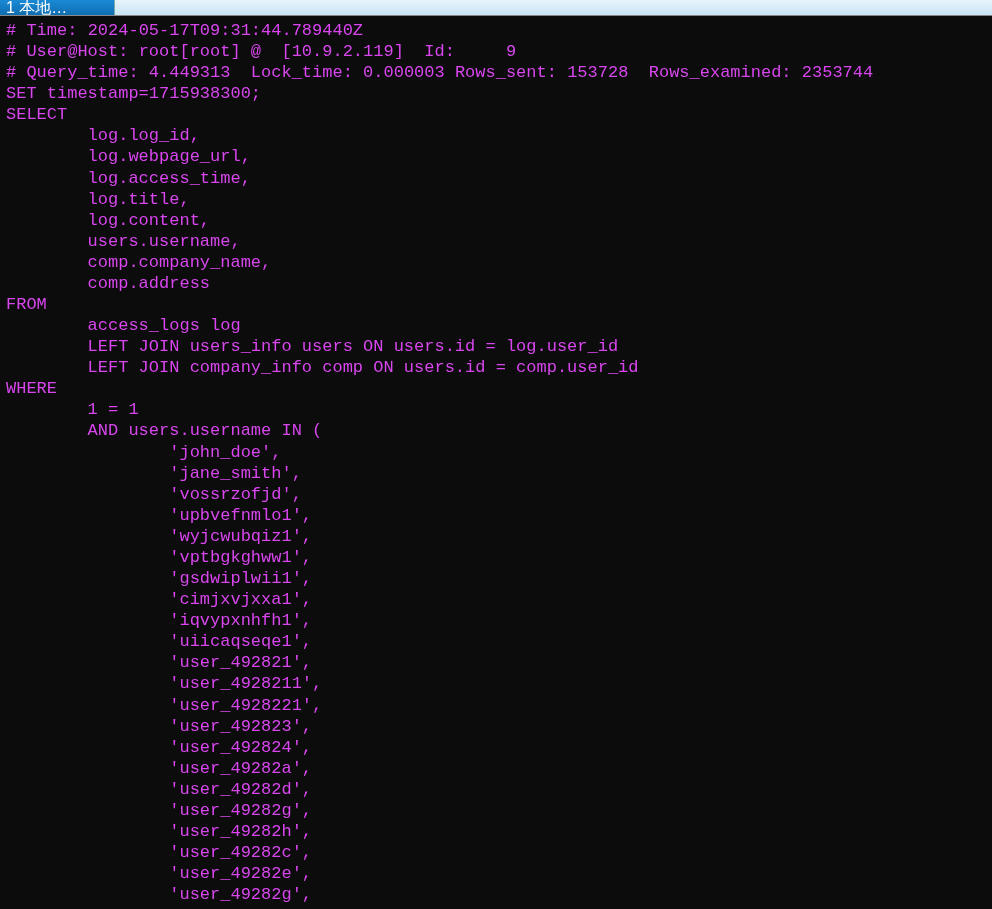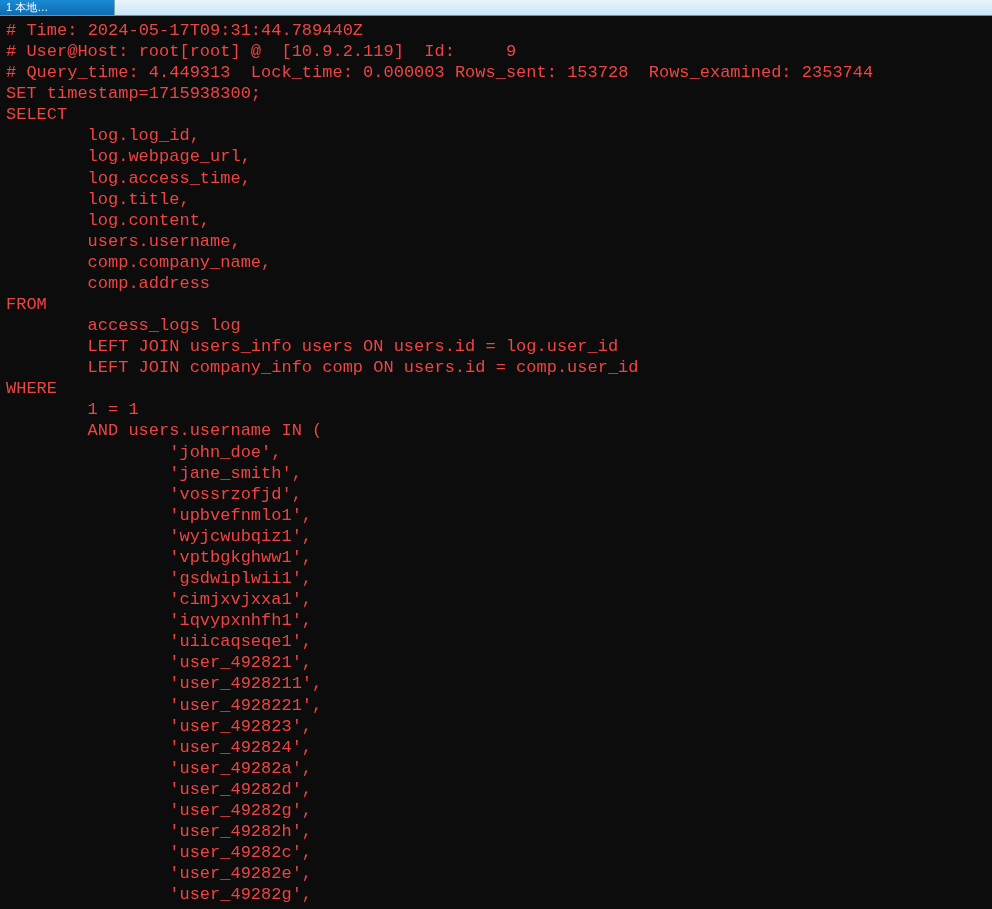--- a/index.html
+++ b/index.html
@@ -16,37 +16,37 @@
       height: 16px;
       background: #f0f0f0;
       border-bottom: 1px solid #888;
       display: flex;
       align-items: stretch;
     }
     .title-left {
       width: 114px;
       background: linear-gradient(to bottom, #1a8ad6, #0f6db0);
       color: #fff;
-      font-size: 11px;
+      font-size: 16px;
       font-family: "Microsoft YaHei", sans-serif;
       padding-left: 6px;
       display: flex;
       align-items: center;
       overflow: hidden;
       white-space: nowrap;
     }
     .title-rest {
       flex: 1;
       background: linear-gradient(to bottom, #e8f4fb, #c9e5f5);
       border-left: 1px solid #7aa;
     }
     .terminal {
       padding: 4px 8px 0 6px;
       background: #0c0c0c;
-      color: #ef4444;
+      color: #d946ef;
       white-space: pre;
     }
   </style>
 </head>
 <body>
 
 <div class="title-bar">
   <div class="title-left">
     <span>1 本地…</span>
   </div>

